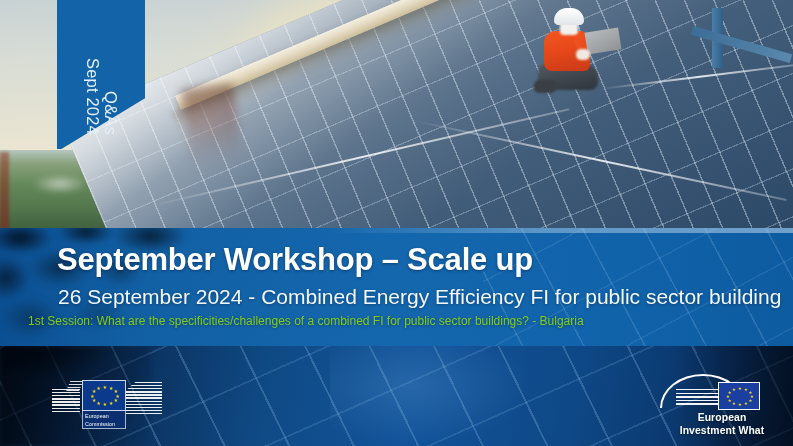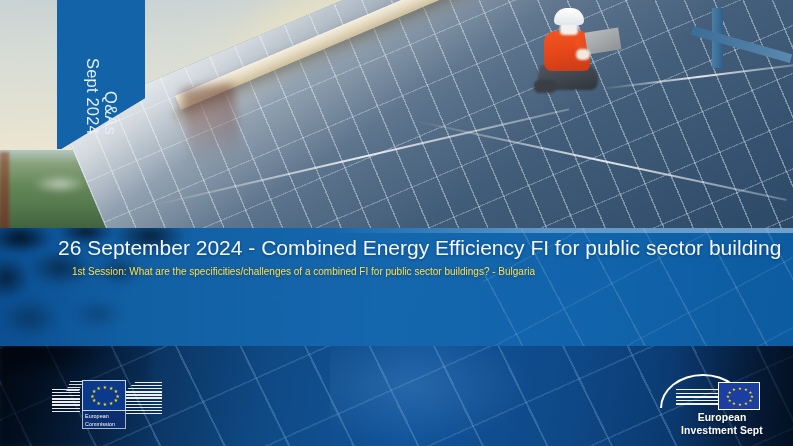--- a/index.html
+++ b/index.html
@@ -228,24 +228,24 @@
   }
   .t-sub {
     color: #f3f8fd;
     font-size: 21px;
     font-weight: normal;
     margin: 8px 0 0 58px;
     line-height: 1.1;
     text-shadow: 0 1px 3px rgba(0,20,50,0.40);
   }
   .t-sub2 {
-    color: #fde047;
-    font-size: 10px;
+    color: #84cc16;
+    font-size: 12px;
     font-weight: normal;
-    margin: 7px 0 0 72px;
+    margin: 7px 0 0 28px;
     line-height: 1.1;
     text-shadow: 0 1px 3px rgba(0,20,50,0.40);
   }
 
   
   .footer {
     position: absolute;
     left: 0; top: 346px; width: 793px; height: 100px;
     overflow: hidden;
     background: linear-gradient(100deg, #061427 0%, #0a2c55 14%, #0f4a85 34%, #12539a 52%, #0e4886 72%, #0a3569 88%, #071e3c 100%);
@@ -431,20 +431,21 @@
     </div>
   </div>
 
   <div class="band">
     <div class="band-mottle"></div>
     <div class="band-grid"></div>
     <div class="band-topsheen"></div>
   </div>
 
   <div class="titles">
+    <div class="t-main">September Workshop – Scale up</div>
     <div class="t-sub">26 September 2024 - Combined Energy Efficiency FI for public sector building</div>
     <div class="t-sub2">1st Session: What are the specificities/challenges of a combined FI for public sector buildings? -  Bulgaria</div>
   </div>
 
   <div class="footer">
     <div class="footer-panels"></div>
     <div class="footer-sheen"></div>
     <div class="footer-dark-left"></div>
     <div class="footer-dark-right"></div>
   </div>
@@ -494,17 +495,17 @@
           <i style="left: 21px; top: 21.98px; font-size: 4.34px; color: rgb(245, 214, 21);">★</i>
           <i style="left: 15.015px; top: 20.9109px; font-size: 4.34px; color: rgb(245, 214, 21);">★</i>
           <i style="left: 10.6337px; top: 17.99px; font-size: 4.34px; color: rgb(245, 214, 21);">★</i>
           <i style="left: 9.03px; top: 14px; font-size: 4.34px; color: rgb(245, 214, 21);">★</i>
           <i style="left: 10.6337px; top: 10.01px; font-size: 4.34px; color: rgb(245, 214, 21);">★</i>
           <i style="left: 15.015px; top: 7.08912px; font-size: 4.34px; color: rgb(245, 214, 21);">★</i>
         </div>
     </div>
     <div class="eib-name">
       <span>European</span>
-      <span>Investment Sept</span>
+      <span>Investment What</span>
     </div>
   </div>
 
 </div>
 
 </body></html>

